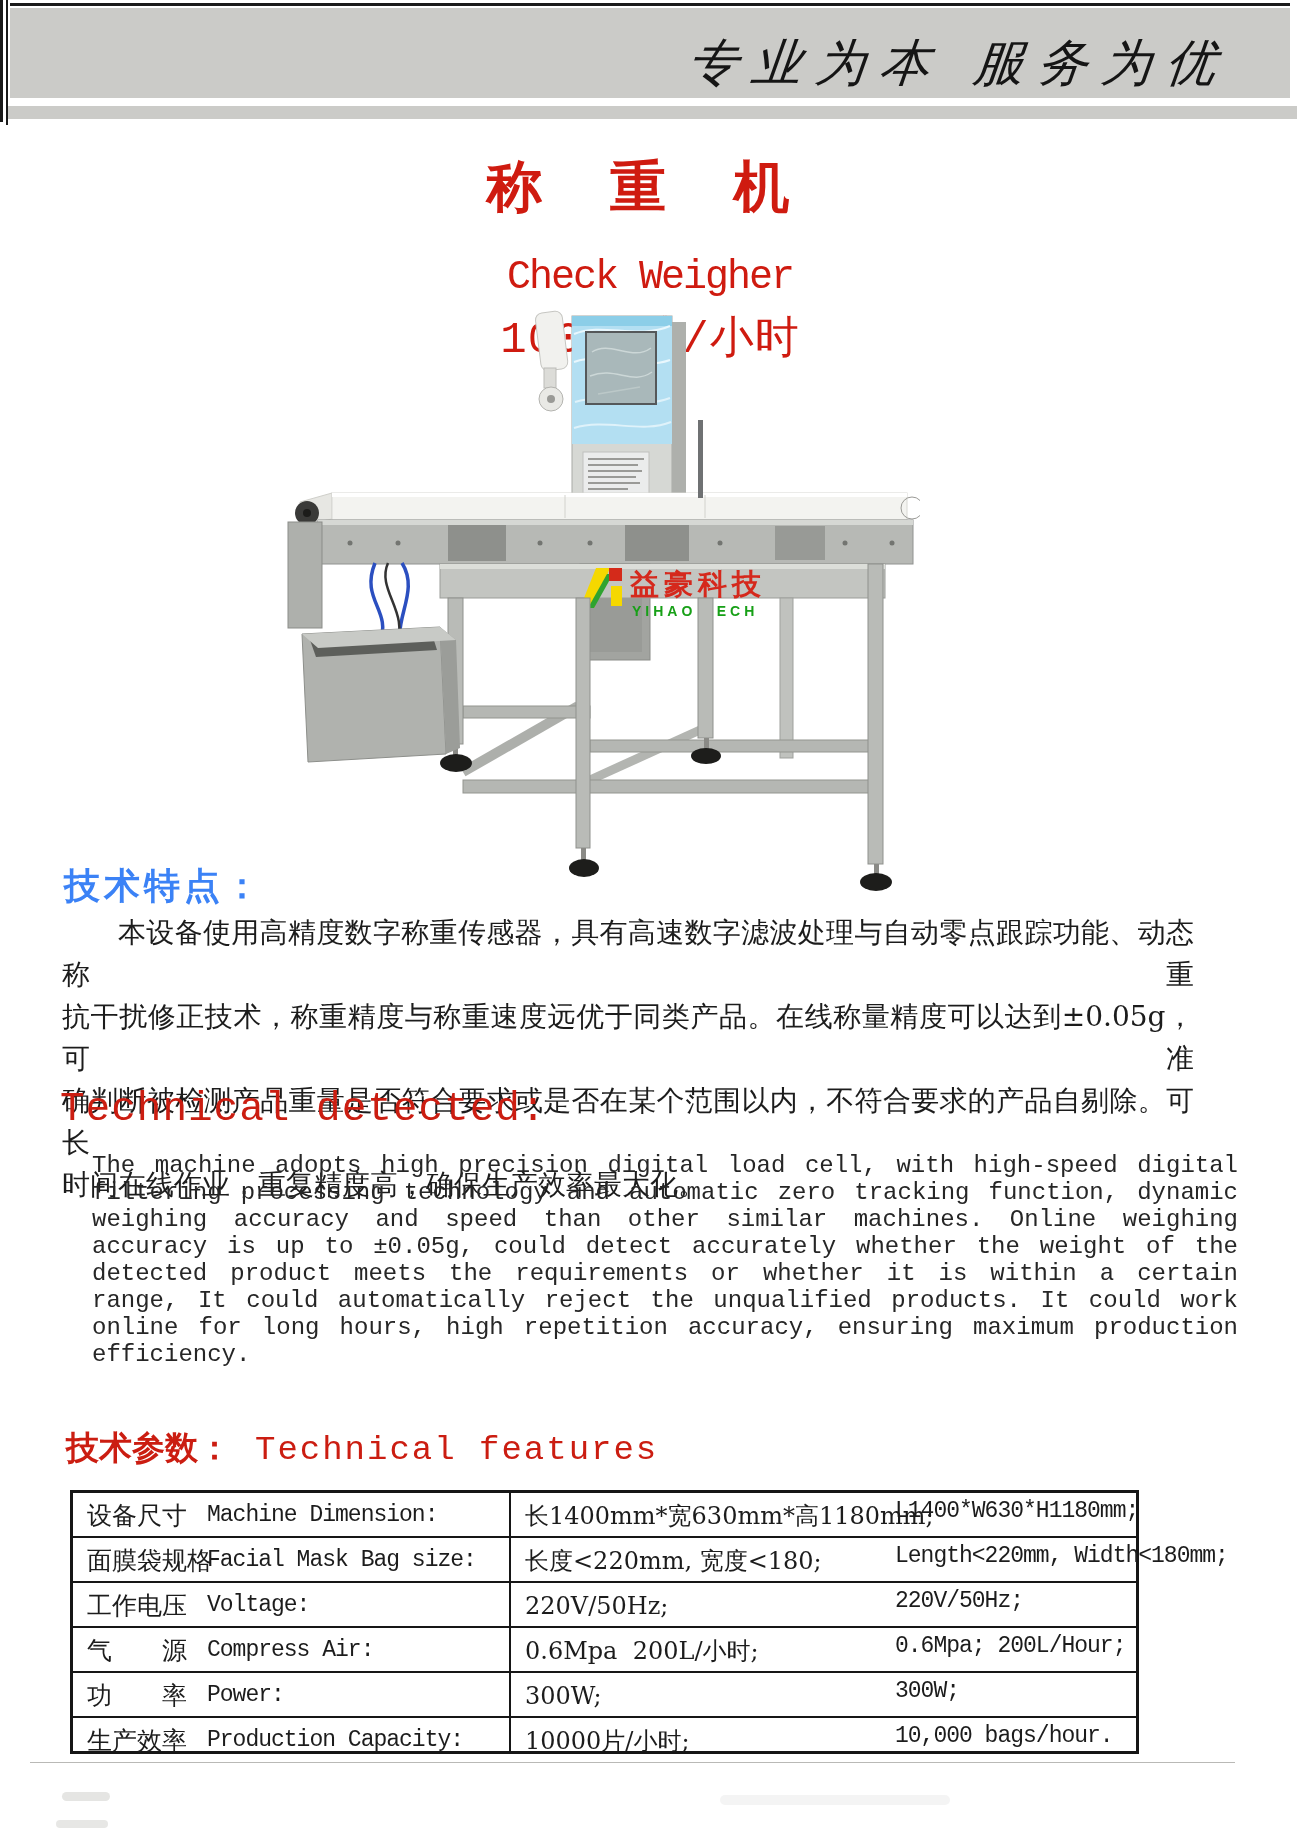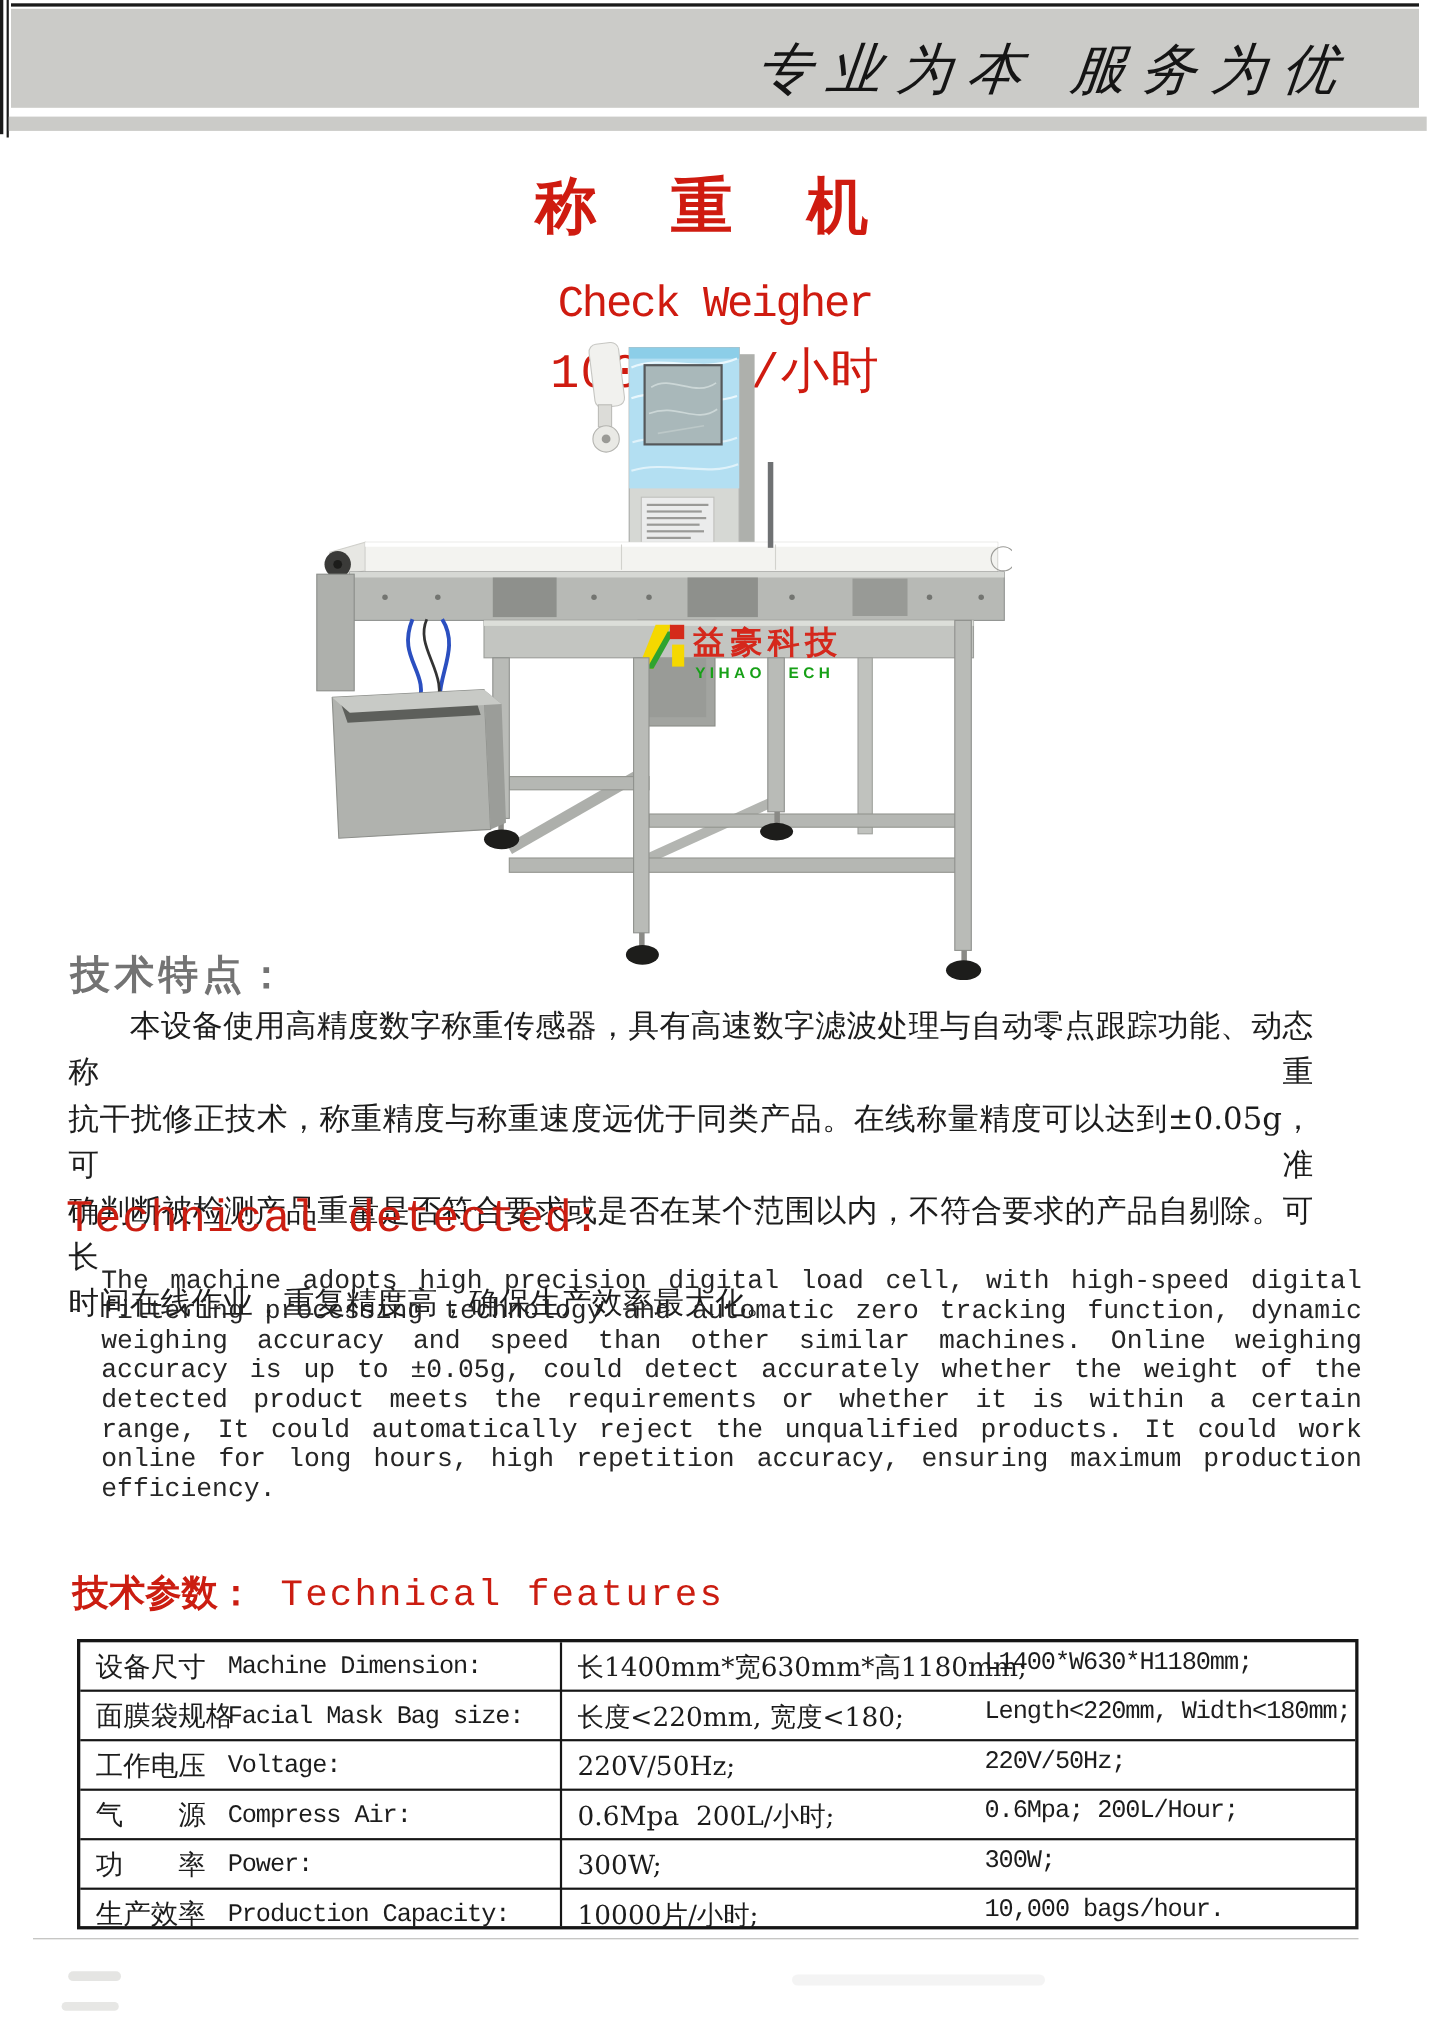--- a/index.html
+++ b/index.html
@@ -24,21 +24,21 @@
             font-size:40px;color:#cf1b10;letter-spacing:-2px;
             font-family:"Liberation Mono","DejaVu Sans Mono",monospace;}
   .title-cap{position:absolute;left:0;top:308px;width:1300px;text-align:center;
              font-size:44px;color:#cf1b10;letter-spacing:1px;
              font-family:"Liberation Mono","DejaVu Sans Mono",monospace;}
 
   
   .machine{position:absolute;left:280px;top:310px;width:640px;height:590px;}
 
   
-  .h-cn{position:absolute;left:64px;top:862px;font-size:36px;font-weight:bold;color:#737373;
+  .h-cn{position:absolute;left:64px;top:862px;font-size:36px;font-weight:bold;color:#3b82f6;
         font-family:Liberation Mono, monospace;letter-spacing:4px;}
   .para-cn{position:absolute;left:62px;top:912px;width:1132px;
            font-size:28px;line-height:42px;color:#1c1c1c;font-family:"DejaVu Serif",serif;}
   .para-cn .ln{text-align:justify;text-align-last:justify;white-space:normal;}
   .para-cn .ln.first{text-indent:56px;}
   .para-cn .ln.last{text-align-last:left;}
 
   
   .h-en{position:absolute;left:60px;top:1086px;font-size:41px;color:#cb1d11;
         font-family:"Liberation Mono","DejaVu Sans Mono",monospace;letter-spacing:1px;}
@@ -48,21 +48,21 @@
   .para-en .ln{text-align:justify;text-align-last:justify;margin-left:32px;}
   .para-en .ln.last{text-align-last:left;}
 
   
   .h-params{position:absolute;left:66px;top:1426px;white-space:nowrap;}
   .h-params .cn{font-size:33px;font-weight:bold;color:#cb1d11;font-family:"DejaVu Serif",serif;}
   .h-params .en{font-size:34px;color:#cb1d11;margin-left:24px;letter-spacing:2px;
                 font-family:"Liberation Mono","DejaVu Sans Mono",monospace;}
 
   
-  .spec-table{position:absolute;left:70px;top:1490px;width:1165px;height:264px;
+  .spec-table{position:absolute;left:70px;top:1490px;width:1069px;height:264px;
               border:3px solid #161616;box-sizing:border-box;background:#fff;}
   .spec-col-divider{position:absolute;left:436px;top:0;bottom:0;width:2px;background:#161616;}
   .spec-row{position:relative;height:43px;border-bottom:2px solid #161616;}
   .spec-row:last-child{border-bottom:none;}
   .spec-row .lbl-cn{position:absolute;left:14px;top:50%;transform:translateY(-50%);
                     font-size:25px;color:#1c1c1c;font-family:"DejaVu Serif",serif;white-space:pre;}
   .spec-row .lbl-en{position:absolute;left:134px;top:50%;transform:translateY(-50%);
                     font-size:23px;color:#1c1c1c;letter-spacing:-1px;
                     font-family:"Liberation Mono","DejaVu Sans Mono",monospace;text-align:center;}
   .spec-row .val-cn{position:absolute;left:452px;top:54%;transform:translateY(-50%);

